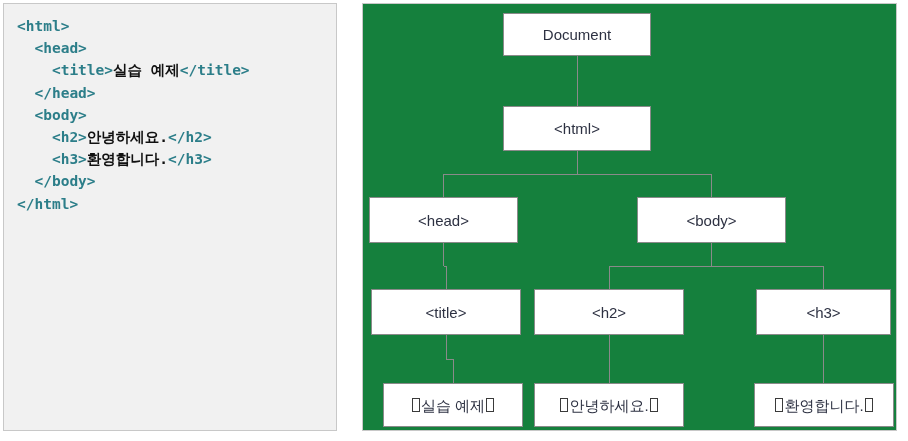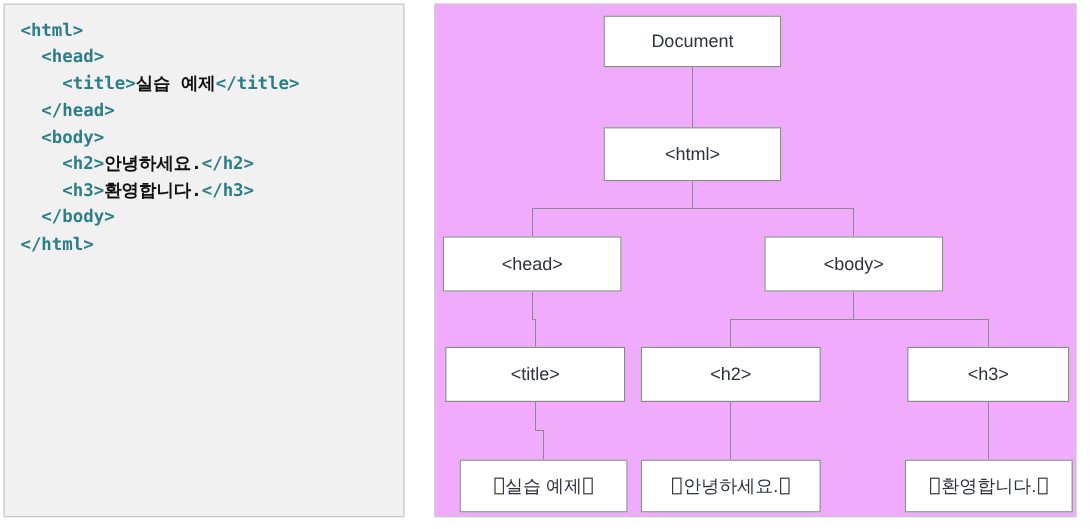--- a/index.html
+++ b/index.html
@@ -48,21 +48,21 @@
   .tag { color: #2c7e89; }
   .txt { color: #101010; }
 
   
   #tree-panel {
     position: absolute;
     left: 362px;
     top: 3px;
     width: 535px;
     height: 428px;
-    background: #f0abfc;
+    background: #15803d;
     border: 1px solid #c8c8c8;
     box-sizing: border-box;
     overflow: hidden;
   }
   #tree-svg {
     position: absolute;
     left: 0;
     top: 0;
     width: 533px;
     height: 426px;

